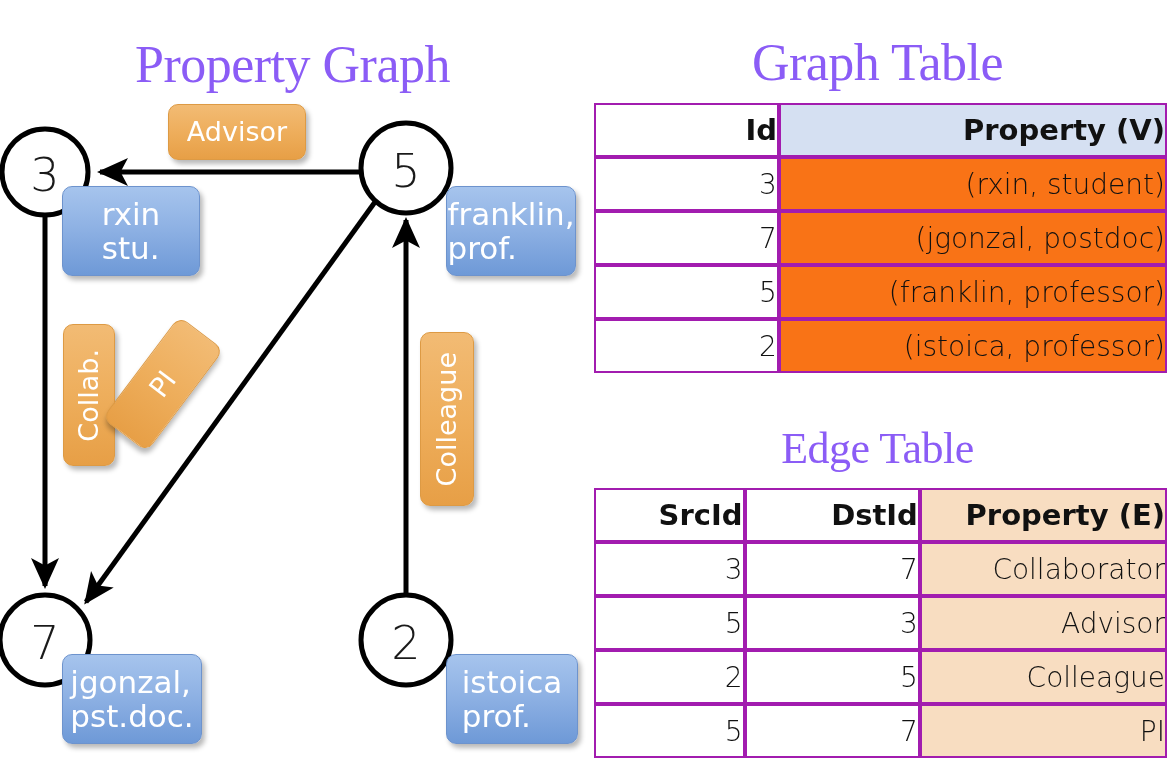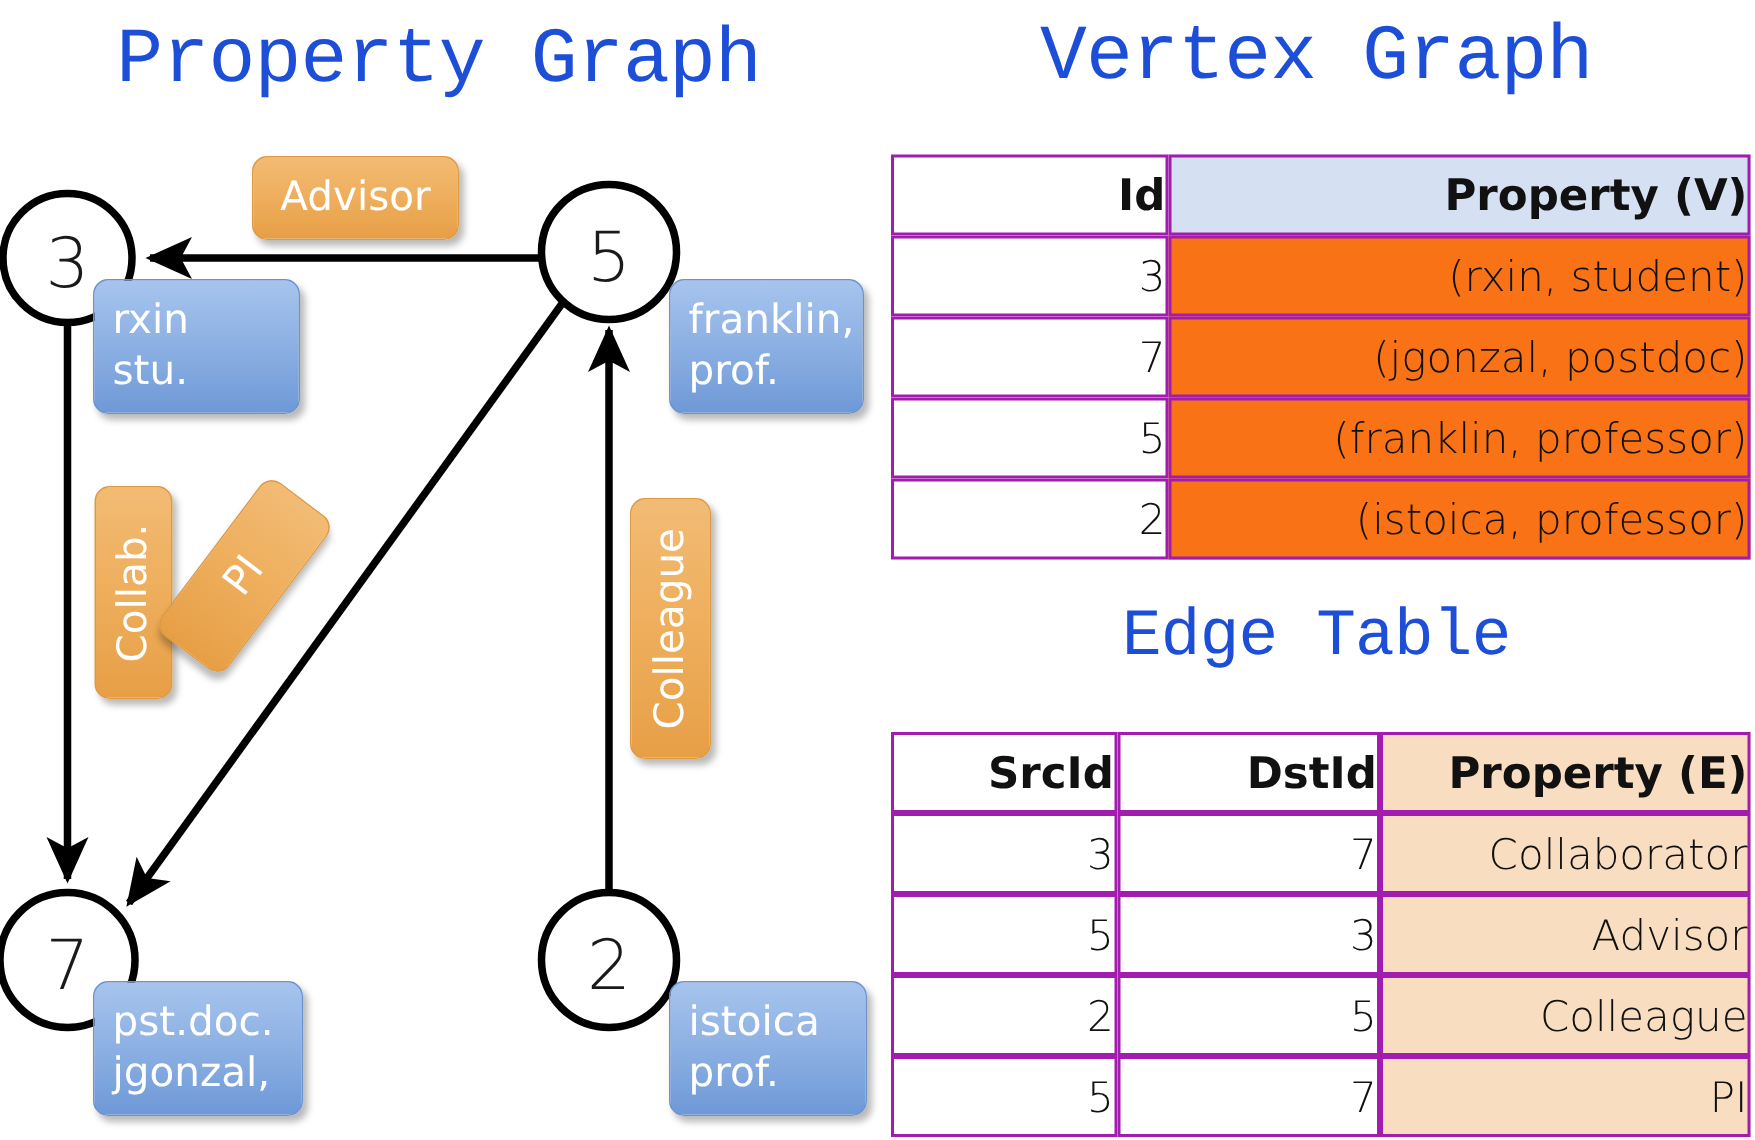--- a/index.html
+++ b/index.html
@@ -12,25 +12,26 @@
     height: 760px;
     position: relative;
     overflow: hidden;
     font-family: "Liberation Sans", sans-serif;
     color: #000000;
   }
 
   
   .title {
     position: absolute;
-    font-family: Liberation Mono, monospace;
+    font-family: Liberation Serif, serif;
     font-weight: 300;
-    color: #1d4ed8;
+    color: #8b5cf6;
     white-space: nowrap;
     letter-spacing: -0.5px;
+    margin-top: 24px;
   }
   #title-property-graph {
     left: 0; top: 12px;
     width: 585px;
     text-align: center;
     font-size: 52px;
     line-height: 58px;
   }
   #title-vertex-table {
     left: 585px; top: 10px;
@@ -89,24 +90,24 @@
     display: flex;
     align-items: center;
     justify-content: center;
     box-sizing: border-box;
     box-shadow: 3px 4px 5px rgba(0,0,0,0.28);
     text-align: center;
   }
   .chip-blue {
     background: linear-gradient(to bottom, #a6c4ed 0%, #8fb2e4 45%, #6e99d7 100%);
     border: 1px solid #6d93cd;
-    font-size: 27px;
+    font-size: 31px;
     line-height: 34px;
     padding: 6px 12px;
-    justify-content: flex-start;
+    justify-content: center;
     text-align: left;
   }
   .chip-orange {
     background: linear-gradient(to bottom, #f2bb74 0%, #eeae5c 50%, #e79f46 100%);
     border: 1px solid #dd9a44;
     font-size: 27px;
     line-height: 32px;
   }
   .chip-vertical .chip-text {
     writing-mode: vertical-rl;
@@ -168,21 +169,21 @@
   #edge-table td, #edge-table th { height: 50px; margin-top: 48px; }
   #edge-table .col-src  { width: 150px; }
   #edge-table .col-dst  { width: 176px; }
   #edge-table .col-prop { width: 247px; background: #f8ddc1; }
   #edge-table th.col-prop { background: #f8ddc1; }
 </style>
 </head>
 <body>
 
 <div class="title" id="title-property-graph">Property Graph</div>
-<div class="title" id="title-vertex-table">Vertex Graph</div>
+<div class="title" id="title-vertex-table">Graph Table</div>
 <div class="title" id="title-edge-table">Edge Table</div>
 
 <div id="graph-panel">
 
   <svg id="graph-svg" viewBox="0 0 585 760">
     <defs>
       <marker id="arrowhead" markerWidth="7" markerHeight="7" refX="5.6" refY="3.0" orient="auto" markerUnits="strokeWidth">
         <path d="M0,0.2 L6.2,3.0 L0,5.8 L1.5,3.0 Z" fill="#000000"></path>
       </marker>
     </defs>
@@ -225,22 +226,22 @@
 
   <div class="chip chip-blue" id="chip-franklin">
     <div>
       <div>franklin,</div>
       <div>prof.</div>
     </div>
   </div>
 
   <div class="chip chip-blue" id="chip-jgonzal">
     <div>
+      <div>jgonzal,</div>
       <div>pst.doc.</div>
-      <div>jgonzal,</div>
     </div>
   </div>
 
   <div class="chip chip-blue" id="chip-istoica">
     <div>
       <div>istoica</div>
       <div>prof.</div>
     </div>
   </div>
 

